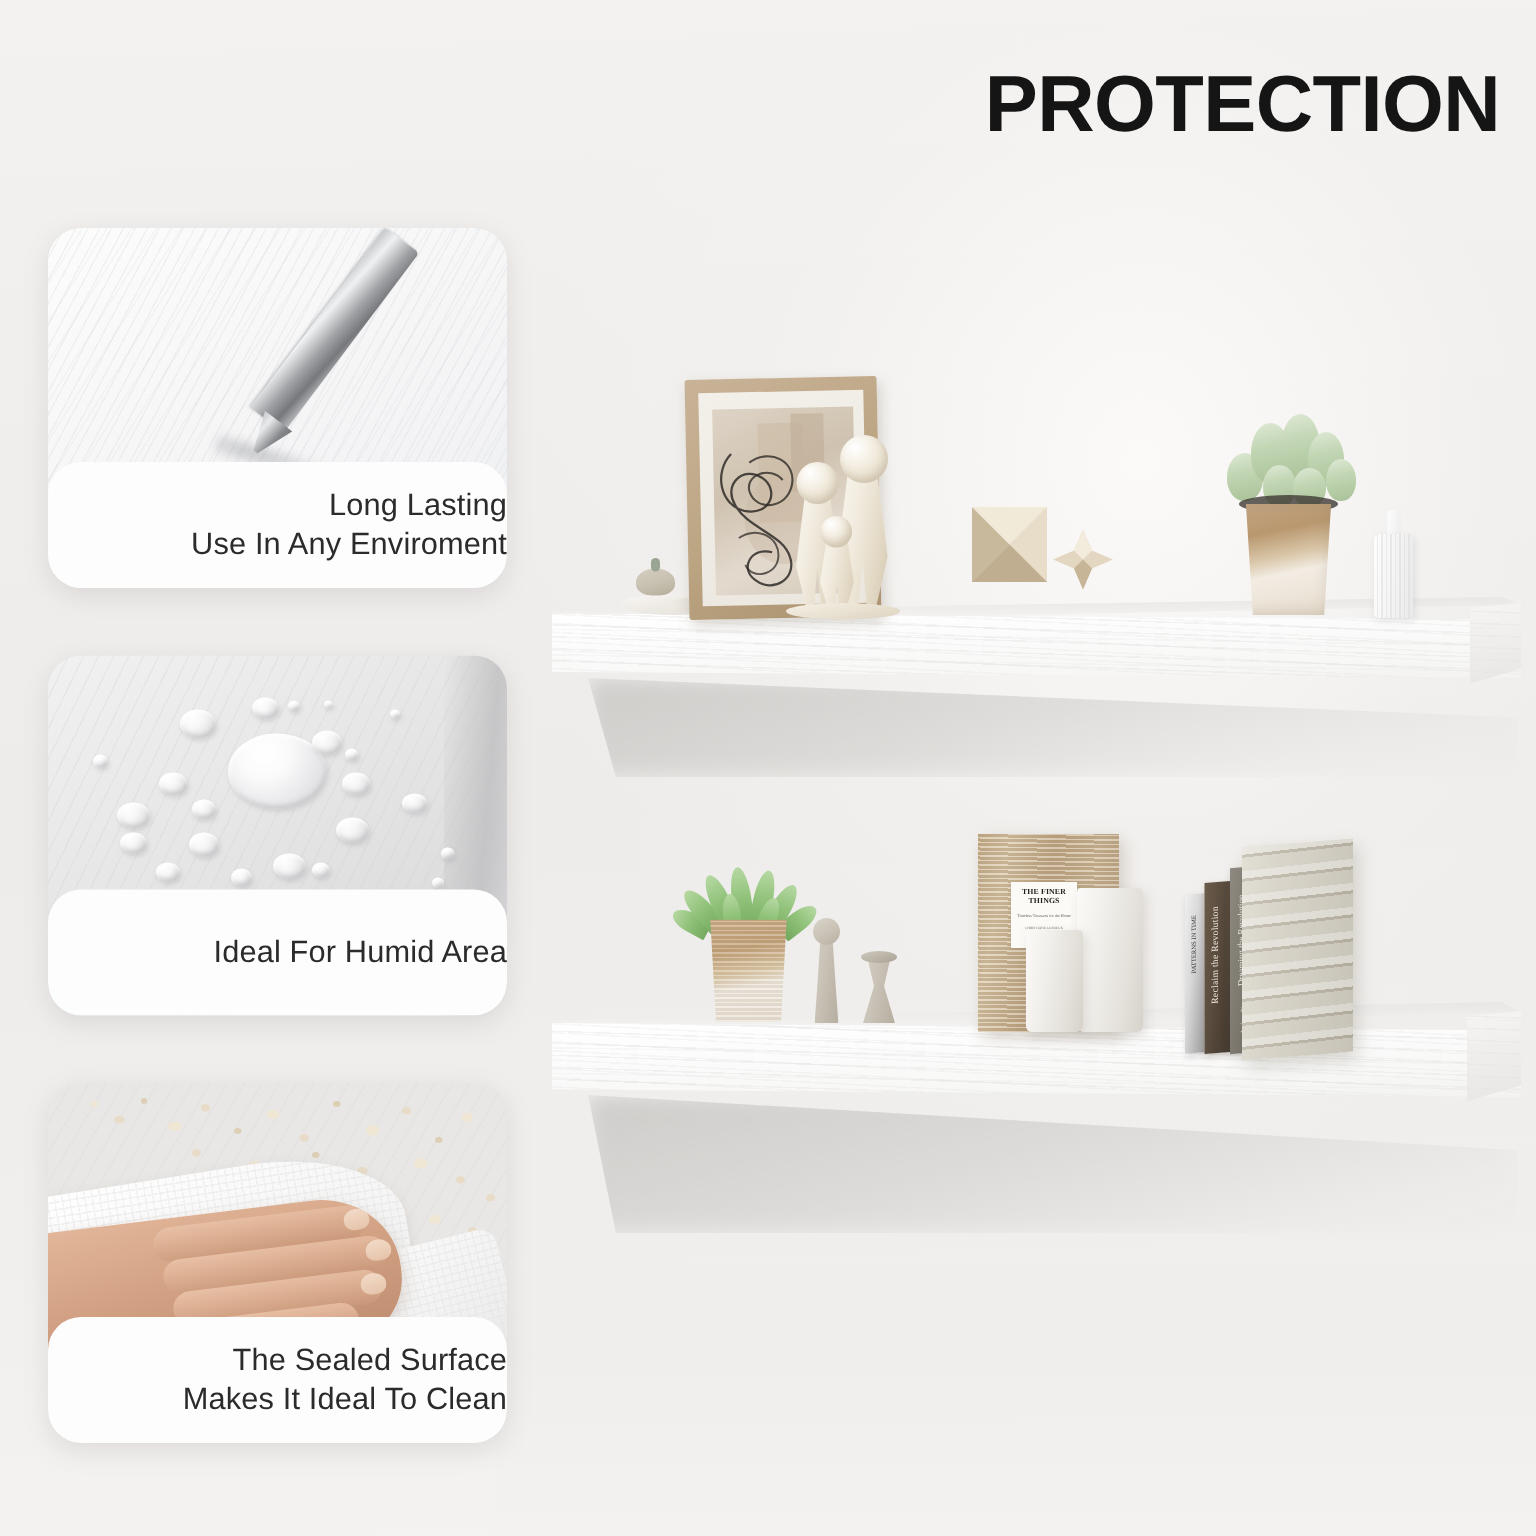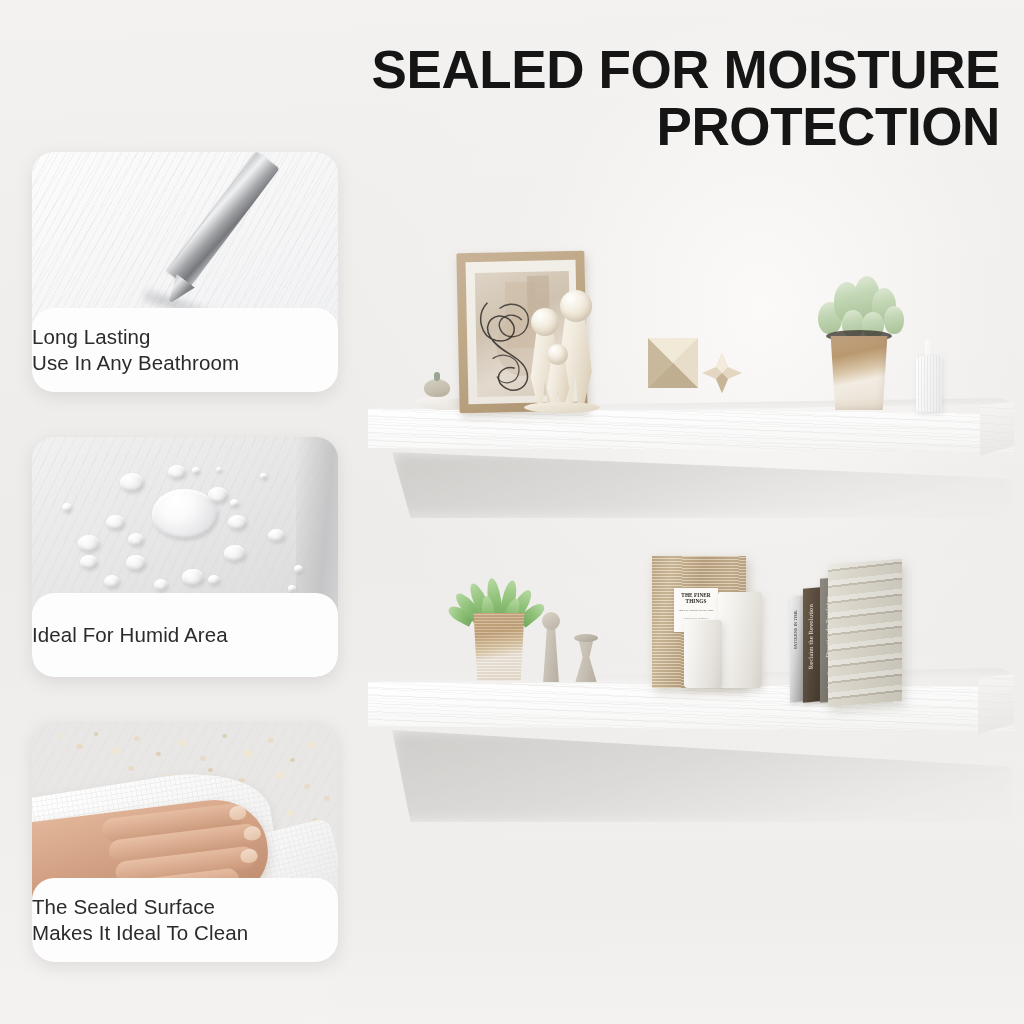--- a/index.html
+++ b/index.html
@@ -38,21 +38,21 @@
     box-shadow:0 5px 16px rgba(120,115,110,.17);
   }
   #fcard1 { top:152px; }
   #fcard2 { top:437px; }
   #fcard3 { top:722px; }
 
   .fphoto { position:absolute; inset:0; }
 
   .fcaption { position:absolute; left:0; right:0; bottom:0; height:84px;
     background:#fdfdfd; border-radius:22px;
-    display:flex; flex-direction:column; align-items:flex-start; justify-content:center;
+    display:flex; flex-direction:column; align-items:flex-end; justify-content:center;
     font-size:20.5px; line-height:1.28; color:#2b2b2b; text-align:center;
     letter-spacing:.1px;
   }
   .fcaption span { display:block; white-space:nowrap; }
 
   
   .p1 { background:linear-gradient(152deg,#fcfcfc 0%,#f6f6f7 45%,#eeeff1 100%); }
   .p1-grain { position:absolute; inset:0; opacity:.55;
     background:repeating-linear-gradient(118deg,
       rgba(255,255,255,0) 0px, rgba(255,255,255,0) 2px,
@@ -311,21 +311,20 @@
   }
 </style>
 </head>
 <body>
 
 <div id="stage">
   <div class="wall-glow"></div>
   <div class="wall-floor"></div>
 
   <div id="headline">
-    <span>SEALED FOR MOISTURE</span>
     <span class="l2">PROTECTION</span>
   </div>
 
   <div class="shelf-shadow" style="left:392px;top:452px;width:620px;height:66px;clip-path:polygon(0 0,100% 40%,100% 100%,3% 100%);"></div>
   <div class="shelf-shadow" style="left:392px;top:730px;width:620px;height:92px;clip-path:polygon(0 0,100% 40%,100% 100%,3% 100%);"></div>
 
   <div class="shelf" id="shelf-top">
     <div class="shelf-topface" style="height:18px;clip-path:polygon(0 55%,98% 0,100% 30%,1.5% 100%);"></div>
     <div class="shelf-front" style="top:11px;height:50px;clip-path:polygon(0 0,100% 8%,100% 86%,0 78%);">
       <div class="wood"></div>
@@ -462,21 +461,21 @@
   <div class="fcard" id="fcard1">
     <div class="fphoto p1">
       <div class="p1-grain"></div>
       <div class="p1-grain2"></div>
       <div class="driver-shadow"></div>
       <div class="driver"></div>
       <div class="driver-tip"></div>
     </div>
     <div class="fcaption">
       <span>Long Lasting</span>
-      <span>Use In Any Beathroom</span>
+      <span>Use In Any Enviroment</span>
     </div>
   </div>
 
   <div class="fcard" id="fcard2">
     <div class="fphoto p2">
       <div class="p2-grain"></div>
       <div class="p2-edge"></div>
       <div class="drop big" style="left:120px;top:52px;width:66px;height:50px;"></div>
       <div class="drop" style="left:88px;top:36px;width:24px;height:19px;"></div>
       <div class="drop" style="left:136px;top:28px;width:18px;height:14px;"></div>

